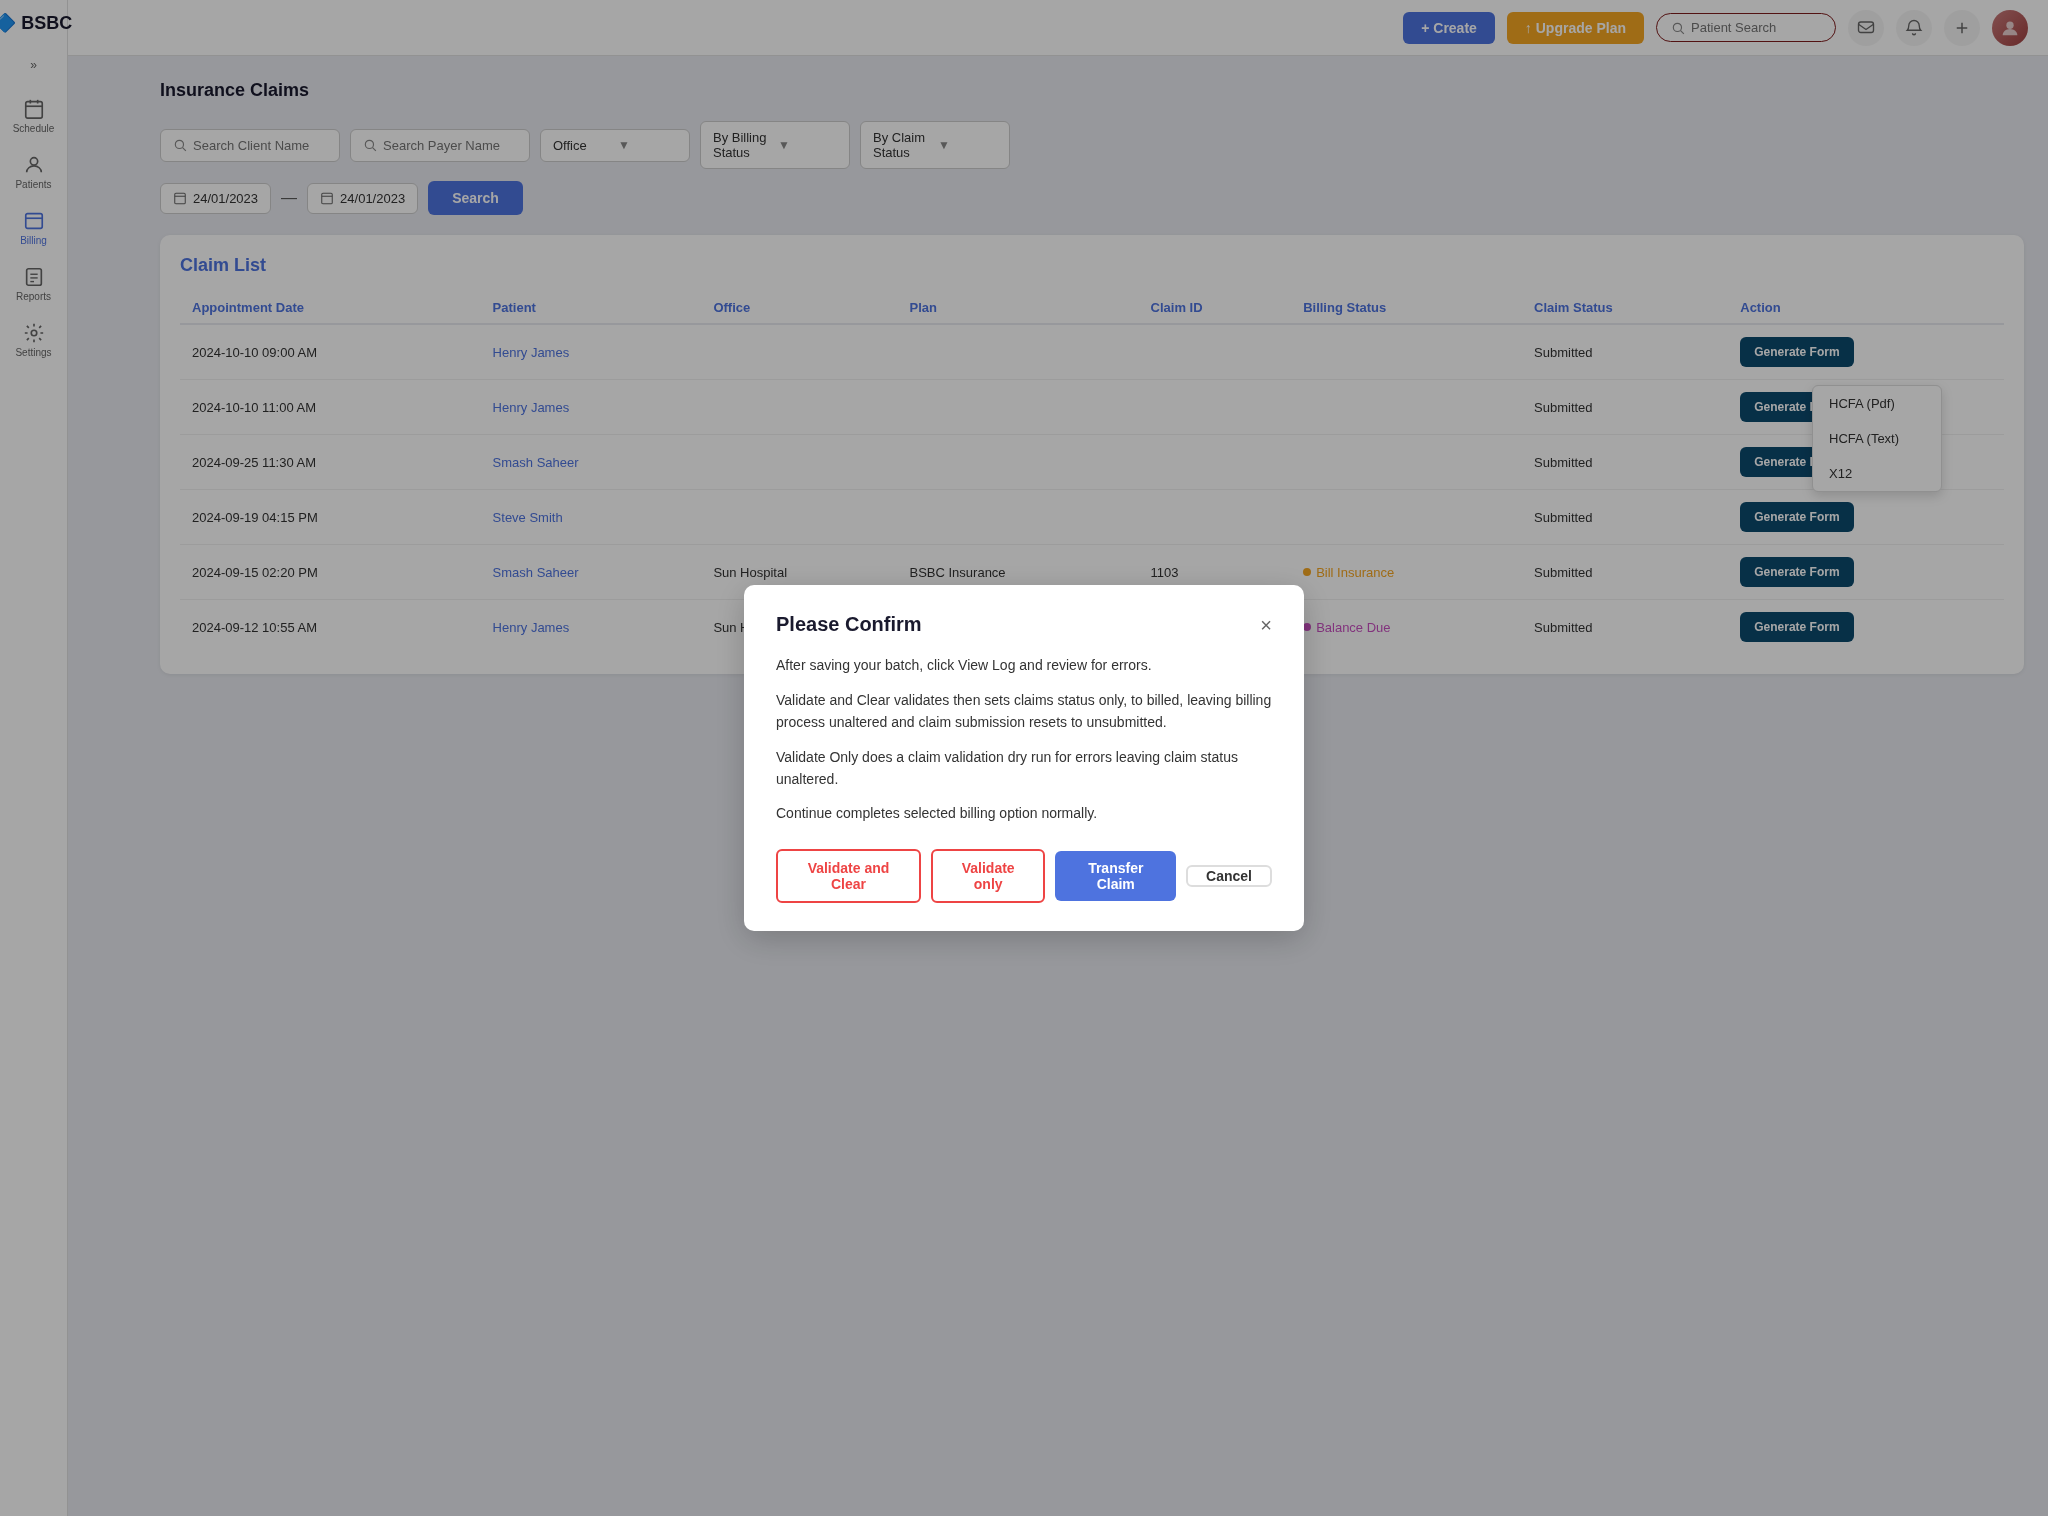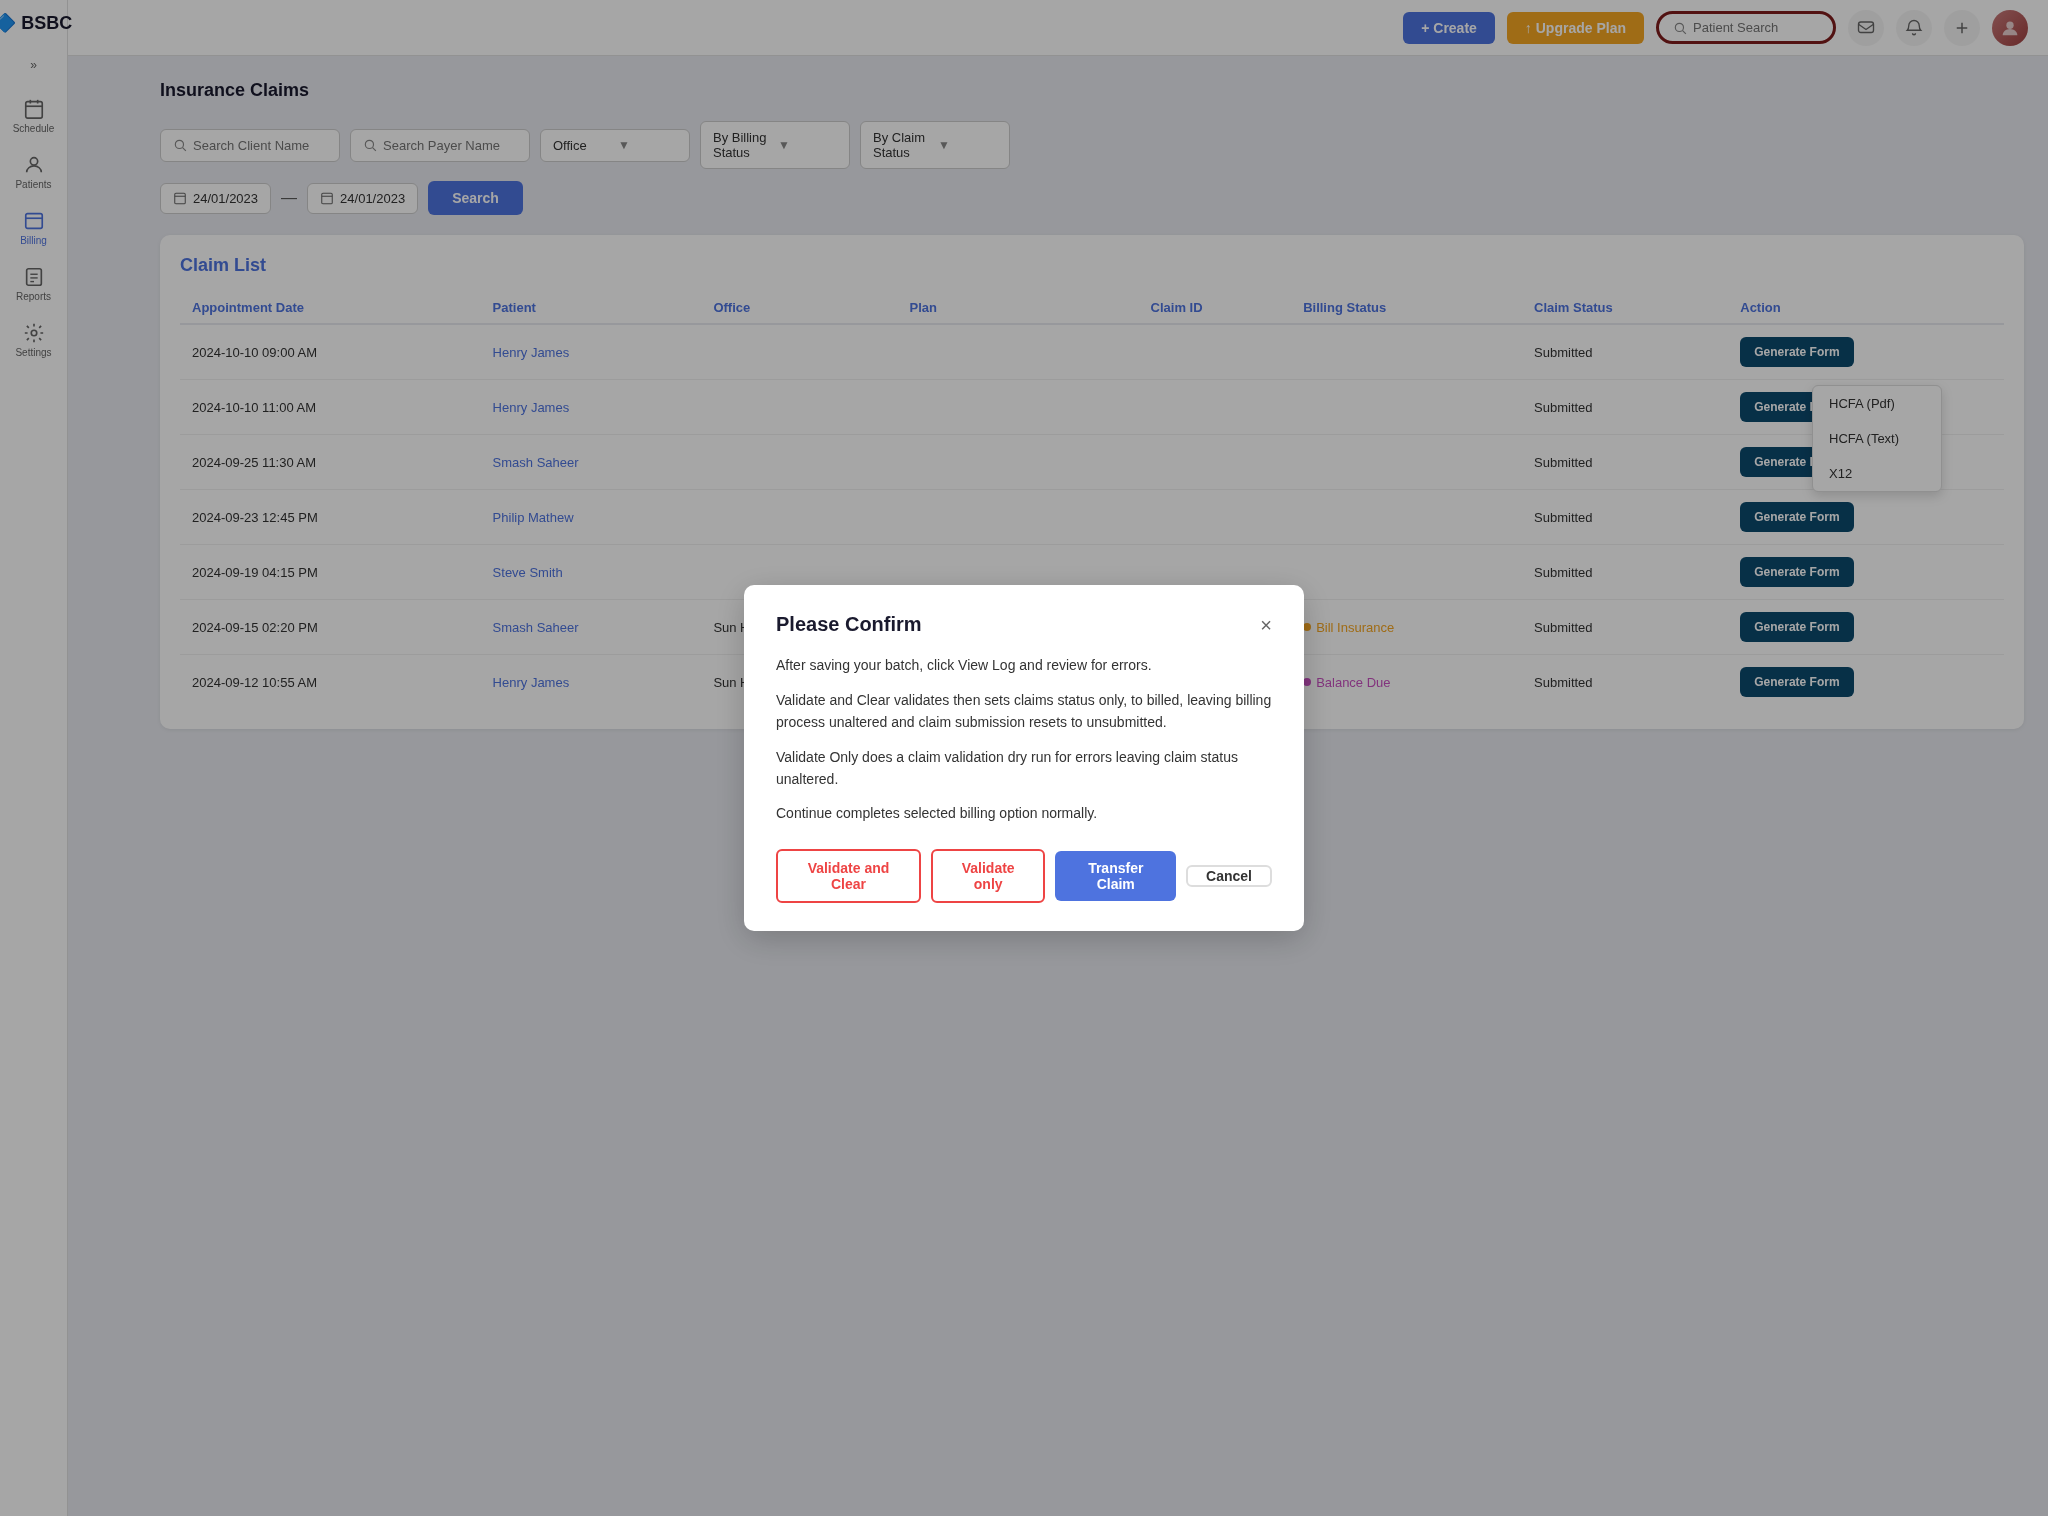--- a/index.html
+++ b/index.html
@@ -59,21 +59,21 @@
       padding: 8px 18px; border-radius: 6px; cursor: pointer;
       font-size: 14px; font-weight: 600; display: flex; align-items: center; gap: 5px;
     }
     .btn-upgrade {
       background: #f5a623; color: #fff; border: none;
       padding: 8px 18px; border-radius: 6px; cursor: pointer;
       font-size: 14px; font-weight: 600; display: flex; align-items: center; gap: 5px;
     }
     .topbar-search {
       display: flex; align-items: center;
-      border: 3px solid #7f1d1d; border-radius: 20px;
+      border: 1px solid #7f1d1d; border-radius: 20px;
       padding: 6px 14px; gap: 6px; background: #fff; min-width: 180px;
     }
     .topbar-search input {
       border: none; outline: none; font-size: 13px; color: #888; background: transparent; width: 120px;
     }
     .topbar-icon-btn {
       width: 36px; height: 36px; border-radius: 50%; background: #f5f5f5;
       display: flex; align-items: center; justify-content: center;
       cursor: pointer; border: none;
     }
@@ -418,30 +418,20 @@
       <td></td>
       <td></td>
       <td></td>
       <td></td>
       <td>Submitted</td>
       <td><button class="btn-generate">Generate Form</button></td>
     </tr>
           <tr>
       <td>2024-09-25 11:30 AM</td>
       <td><a class="patient-link">Smash Saheer</a></td>
-      <td></td>
-      <td></td>
-      <td></td>
-      <td></td>
-      <td>Submitted</td>
-      <td><button class="btn-generate">Generate Form</button></td>
-    </tr>
-          <tr>
-      <td>2024-09-23 12:45 PM</td>
-      <td><a class="patient-link">Philip Mathew</a></td>
       <td></td>
       <td></td>
       <td></td>
       <td></td>
       <td>Submitted</td>
       <td><button class="btn-generate">Generate Form</button></td>
     </tr>
           <tr>
       <td>2024-09-19 04:15 PM</td>
       <td><a class="patient-link">Steve Smith</a></td>

